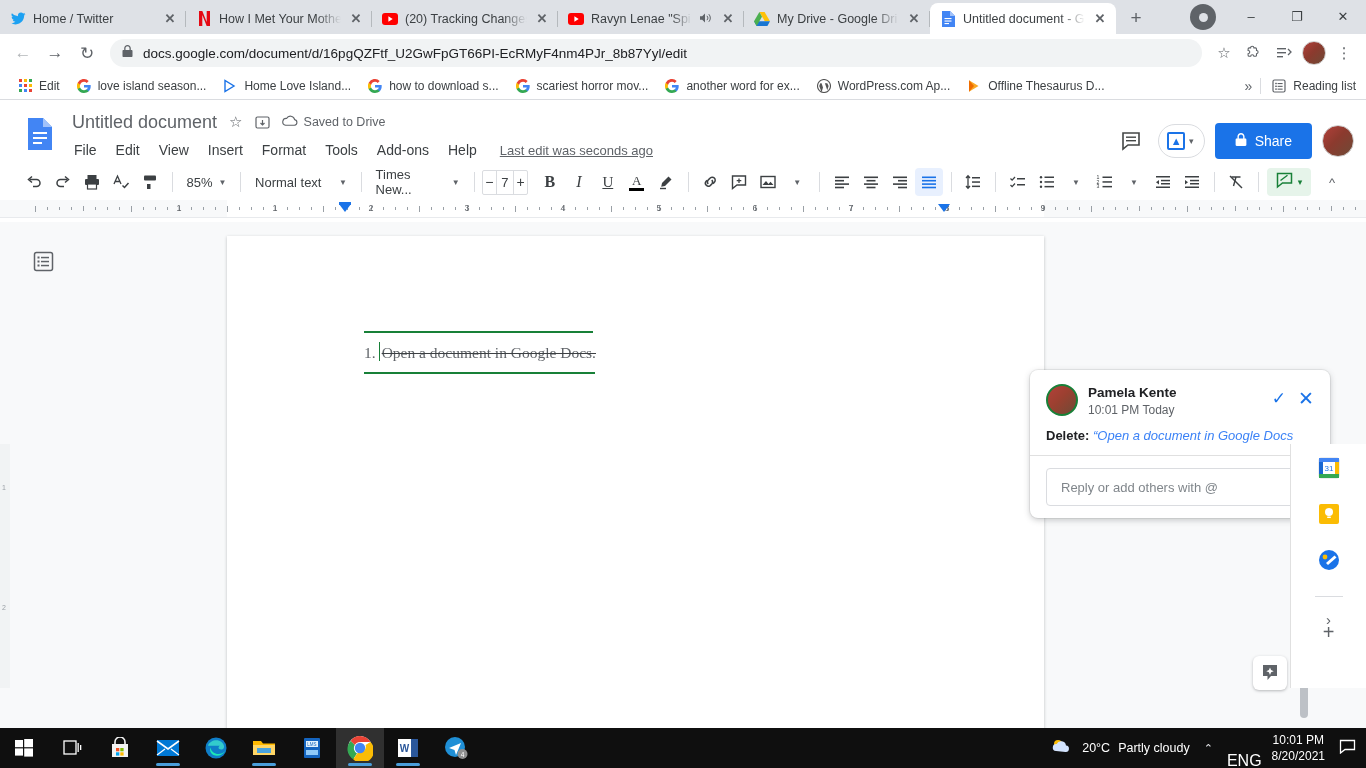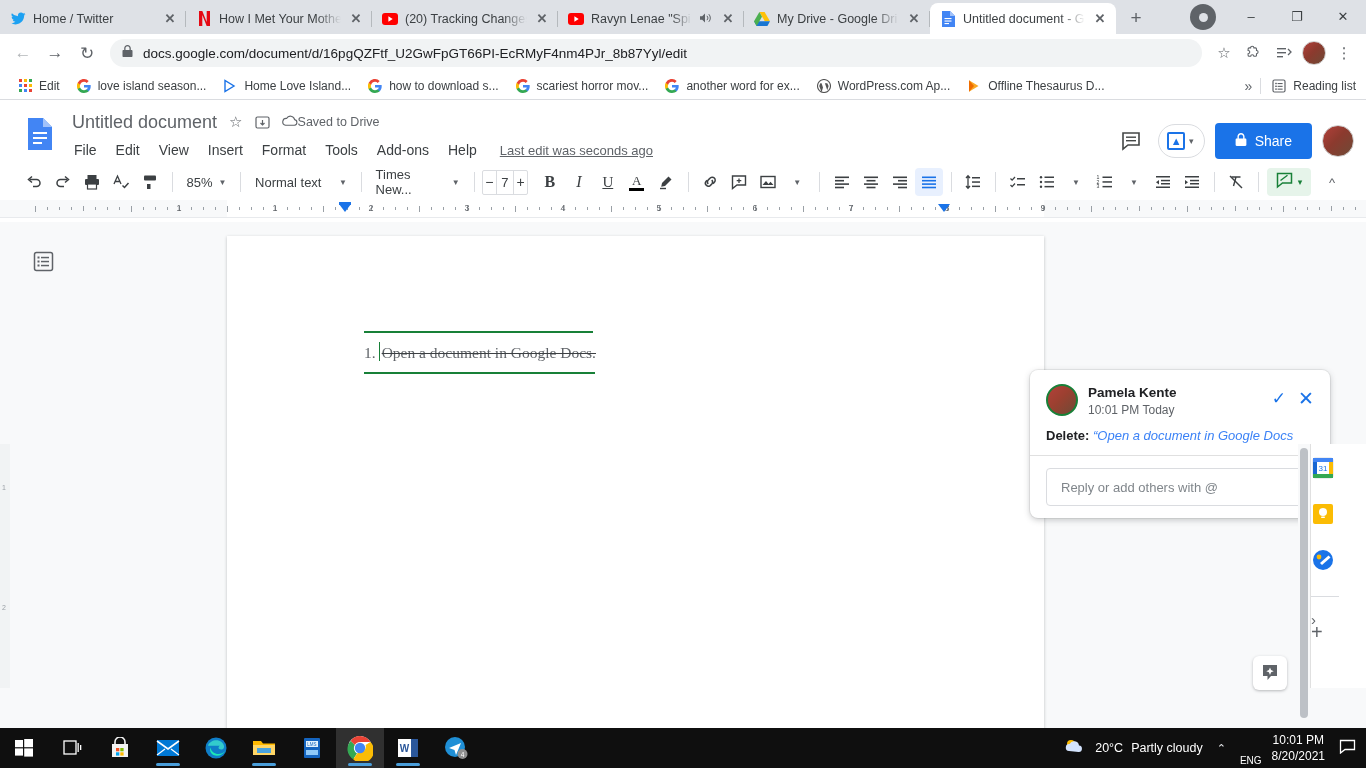--- a/index.html
+++ b/index.html
@@ -104,21 +104,21 @@
   .bm-chevron { margin-left: auto; padding-right: 6px; color: #5f6368; font-size: 14px; }
   .reading-list { display: flex; align-items: center; gap: 6px; font-size: 12px; color: #3c4043; padding-left: 10px; border-left: 1px solid #dadce0; }
 
   
   .docs-header { height: 64px; background: #fff; display: flex; padding: 8px 12px 0 12px; }
   .docs-logo { width: 40px; height: 40px; margin: 6px 6px 0 8px; flex: 0 0 40px; }
   .docs-titlecol { flex: 1; padding-left: 6px; }
   .docs-title-row { display: flex; align-items: center; gap: 12px; height: 28px; }
   .docs-title { font-size: 18px; color: #5f6368; font-weight: 400; }
   .hdr-icon { color: #5f6368; font-size: 15px; display: flex; align-items: center; }
-  .saved-to-drive { display: flex; align-items: center; gap: 0; font-size: 12.5px; color: #5f6368; }
+  .saved-to-drive { display: flex; align-items: center; gap: 6px; font-size: 12.5px; color: #5f6368; }
   .docs-menu-row { display: flex; align-items: center; gap: 15px; height: 26px; padding-top: 2px; }
   .docs-menu-item { font-size: 14px; color: #3c4043; padding: 2px 2px; }
   .last-edit { font-size: 13px; color: #5f6368; text-decoration: underline; margin-left: 6px; }
   .docs-hdr-right { display: flex; align-items: center; gap: 10px; padding-top: 10px; }
   .comment-hdr-btn { width: 34px; height: 34px; display: flex; align-items: center; justify-content: center; color: #444746; }
   .present-pill {
     height: 34px; border: 1px solid #dadce0; border-radius: 17px;
     display: flex; align-items: center; gap: 4px; padding: 0 10px 0 8px;
   }
   .present-box {
@@ -253,23 +253,23 @@
   .cc-body i { font-style: italic; color: #3b82f6; }
   .cc-divider { height: 1px; background: #e0e0e0; margin: 12px -16px 0 -16px; }
   .cc-reply {
     margin-top: 12px; height: 38px; border: 1px solid #dadce0; border-radius: 4px;
     display: flex; align-items: center; padding: 0 14px;
     font-size: 13px; color: #80868b;
   }
 
   
   .side-panel {
-    position: absolute; right: 0; top: 222px; bottom: 40px; width: 56px;
+    position: absolute; right: 0; top: 222px; bottom: 40px; width: 76px;
     background: #fff; border-left: 1px solid #e0e0e0;
-    display: flex; flex-direction: column; align-items: flex-start; padding-top: 12px; gap: 22px;
+    display: flex; flex-direction: column; align-items: center; padding-top: 12px; gap: 22px;
   }
   .sp-icon { width: 24px; height: 24px; display: flex; align-items: center; justify-content: center; }
   .sp-div { width: 28px; height: 1px; background: #dadce0; margin: 2px 0; }
   .sp-plus { font-size: 20px; color: #5f6368; font-weight: 300; }
   .sp-collapse { position: absolute; bottom: 60px; font-size: 15px; color: #5f6368; }
   .explore-btn {
     position: absolute; right: 79px; bottom: 38px;
     width: 34px; height: 34px; background: #fff; border-radius: 6px;
     box-shadow: 0 1px 3px rgba(60,64,67,.35);
     display: flex; align-items: center; justify-content: center;
@@ -301,21 +301,21 @@
     position: relative;
   }
   .tb-app.running::after {
     content: ""; position: absolute; bottom: 2px; left: 12px; width: 24px; height: 3px;
     background: #4a9eda; border-radius: 2px;
   }
   .tb-app.active { background: #303030; }
   .tray { margin-left: auto; display: flex; align-items: center; gap: 10px; padding-right: 10px; color: #fff; }
   .tray-weather { display: flex; align-items: center; gap: 8px; font-size: 12.5px; }
   .tray-caret { font-size: 11px; color: #e8eaed; padding: 0 4px; }
-  .tray-lang { font-size: 10px; margin-top: 25px; }
+  .tray-lang { font-size: 16px; margin-top: 25px; }
   .tray-clock { font-size: 12px; text-align: center; line-height: 1.35; }
   .tray-notif { font-size: 15px; padding-left: 4px; }
 </style>
 </head>
 <body>
 
 <div class="chrome-tabbar">
   <div class="tabs-wrap" id="tabs-wrap">
       <div class="tab inactive">
         <span class="tab-fav">

